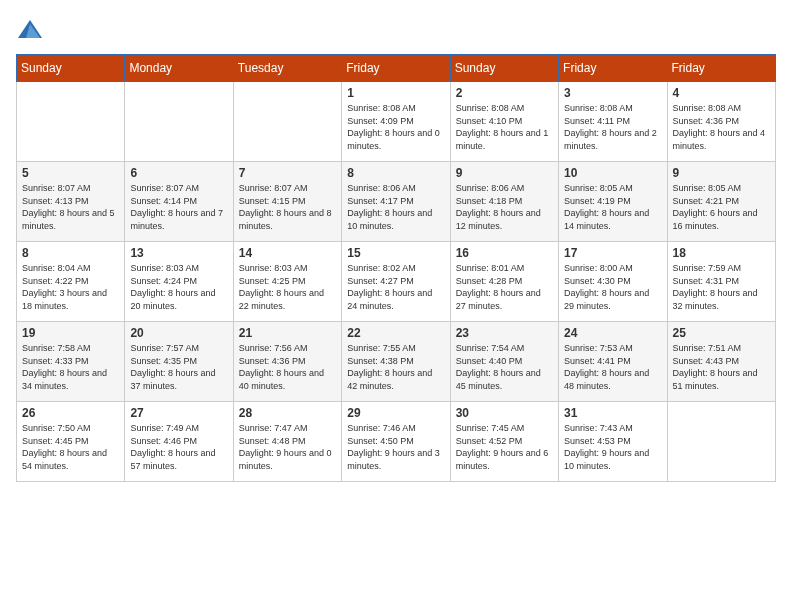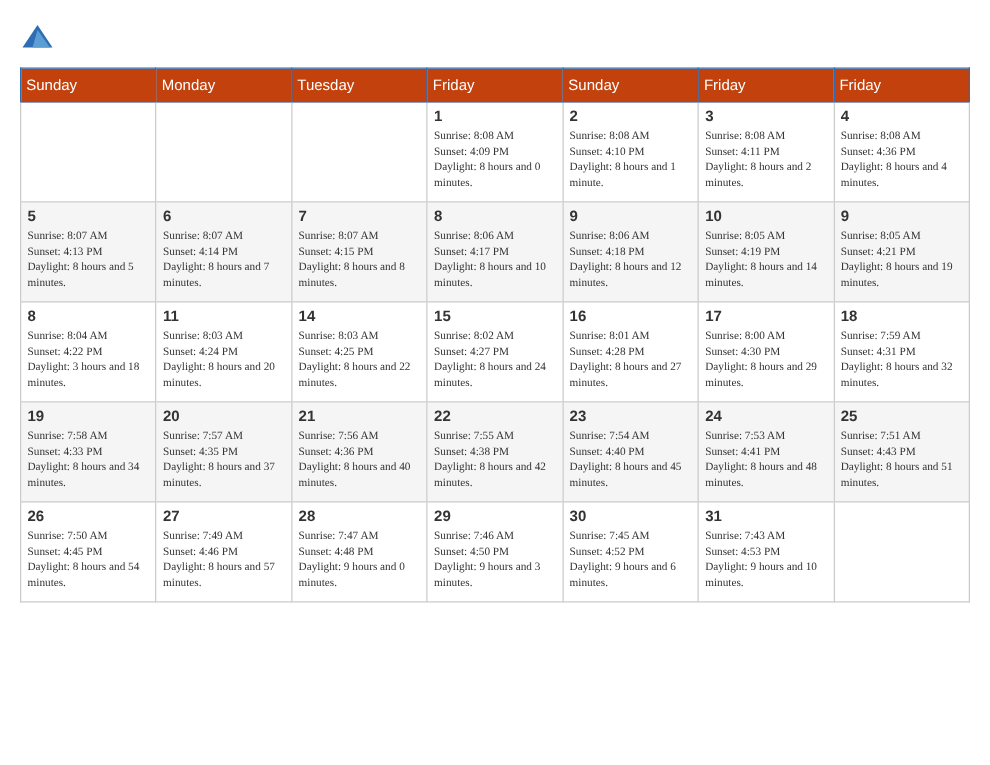--- a/index.html
+++ b/index.html
@@ -82,21 +82,20 @@
     .day-num {
       font-size: 12px;
       font-weight: bold;
       display: block;
       margin-bottom: 2px;
     }
     .cell-info {
       font-size: 9px;
       line-height: 1.4;
       color: #333;
-      font-family: Liberation Serif, serif;
     }
     td.empty {
       background: #fff;
     }
   </style>
 </head>
 <body>
 
 <div class="header">
   <div class="logo">
@@ -212,35 +211,35 @@
   <span>Sunrise: 8:05 AM</span><br>
   <span>Sunset: 4:19 PM</span><br>
   <span>Daylight: 8 hours and 14 minutes.</span>
 </div>
         </td>
         <td>
           <span class="day-num">9</span>
 <div class="cell-info">
   <span>Sunrise: 8:05 AM</span><br>
   <span>Sunset: 4:21 PM</span><br>
-  <span>Daylight: 8 hours and 19 minutes.</span>
+  <span>Daylight: 6 hours and 16 minutes.</span>
 </div>
         </td>
       </tr>
       <tr>
         <td>
           <span class="day-num">8</span>
 <div class="cell-info">
   <span>Sunrise: 8:04 AM</span><br>
   <span>Sunset: 4:22 PM</span><br>
   <span>Daylight: 3 hours and 18 minutes.</span>
 </div>
         </td>
         <td>
-          <span class="day-num">11</span>
+          <span class="day-num">13</span>
 <div class="cell-info">
   <span>Sunrise: 8:03 AM</span><br>
   <span>Sunset: 4:24 PM</span><br>
   <span>Daylight: 8 hours and 20 minutes.</span>
 </div>
         </td>
         <td>
           <span class="day-num">14</span>
 <div class="cell-info">
   <span>Sunrise: 8:03 AM</span><br>

